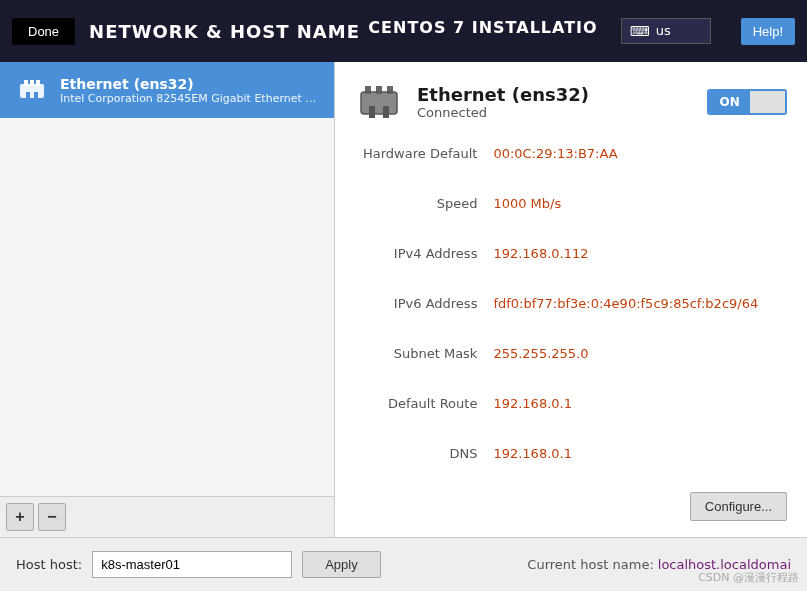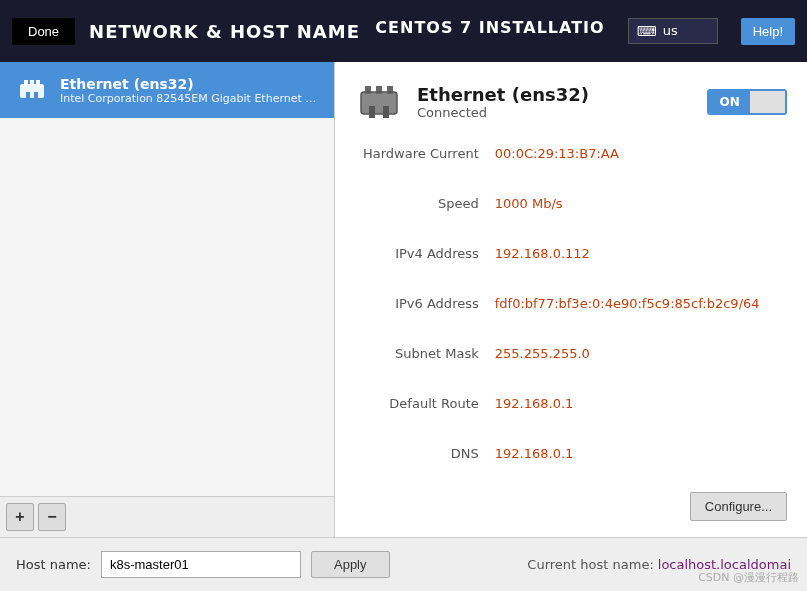--- a/index.html
+++ b/index.html
@@ -67,20 +67,21 @@
       font-size: 14px;
     }
     .help-button {
       background: #4a90d9;
       color: white;
       border: none;
       padding: 6px 12px;
       font-size: 13px;
       cursor: pointer;
       border-radius: 2px;
+      margin-left: 7px;
     }
 
     
     .main {
       background: #ffffff;
       margin: 0;
       height: calc(591px - 62px);
       display: flex;
       flex-direction: column;
     }
@@ -372,21 +373,21 @@
         </div>
         <div class="toggle-container">
           <div class="toggle-on">ON</div>
           <div class="toggle-off">&nbsp;&nbsp;&nbsp;&nbsp;</div>
         </div>
       </div>
 
       <table class="info-table">
         <tbody>
             <tr>
-          <td>Hardware Current</td>
+          <td>Hardware Default</td>
           <td>00:0C:29:13:B7:AA</td>
         </tr>
         <tr>
           <td>Speed</td>
           <td>1000 Mb/s</td>
         </tr>
         <tr>
           <td>IPv4 Address</td>
           <td>192.168.0.112</td>
         </tr>
@@ -408,21 +409,21 @@
         </tr>
       </tbody>
         </table>
 
       <button class="configure-button">Configure...</button>
     </div>
 
   </div>
 
   <div class="bottom-bar">
-    <label class="host-name-label">Host name:</label>
+    <label class="host-name-label">Host host:</label>
     <input class="host-name-input" type="text" value="k8s-master01" style="">
     <button class="apply-button">Apply</button>
     <div class="current-host-section">
       <span class="current-host-label">Current host name:</span>
       <span class="current-host-value">localhost.localdomai</span>
     </div>
   </div>
 </div>
 
 <div class="watermark">CSDN @漫漫行程路</div>

